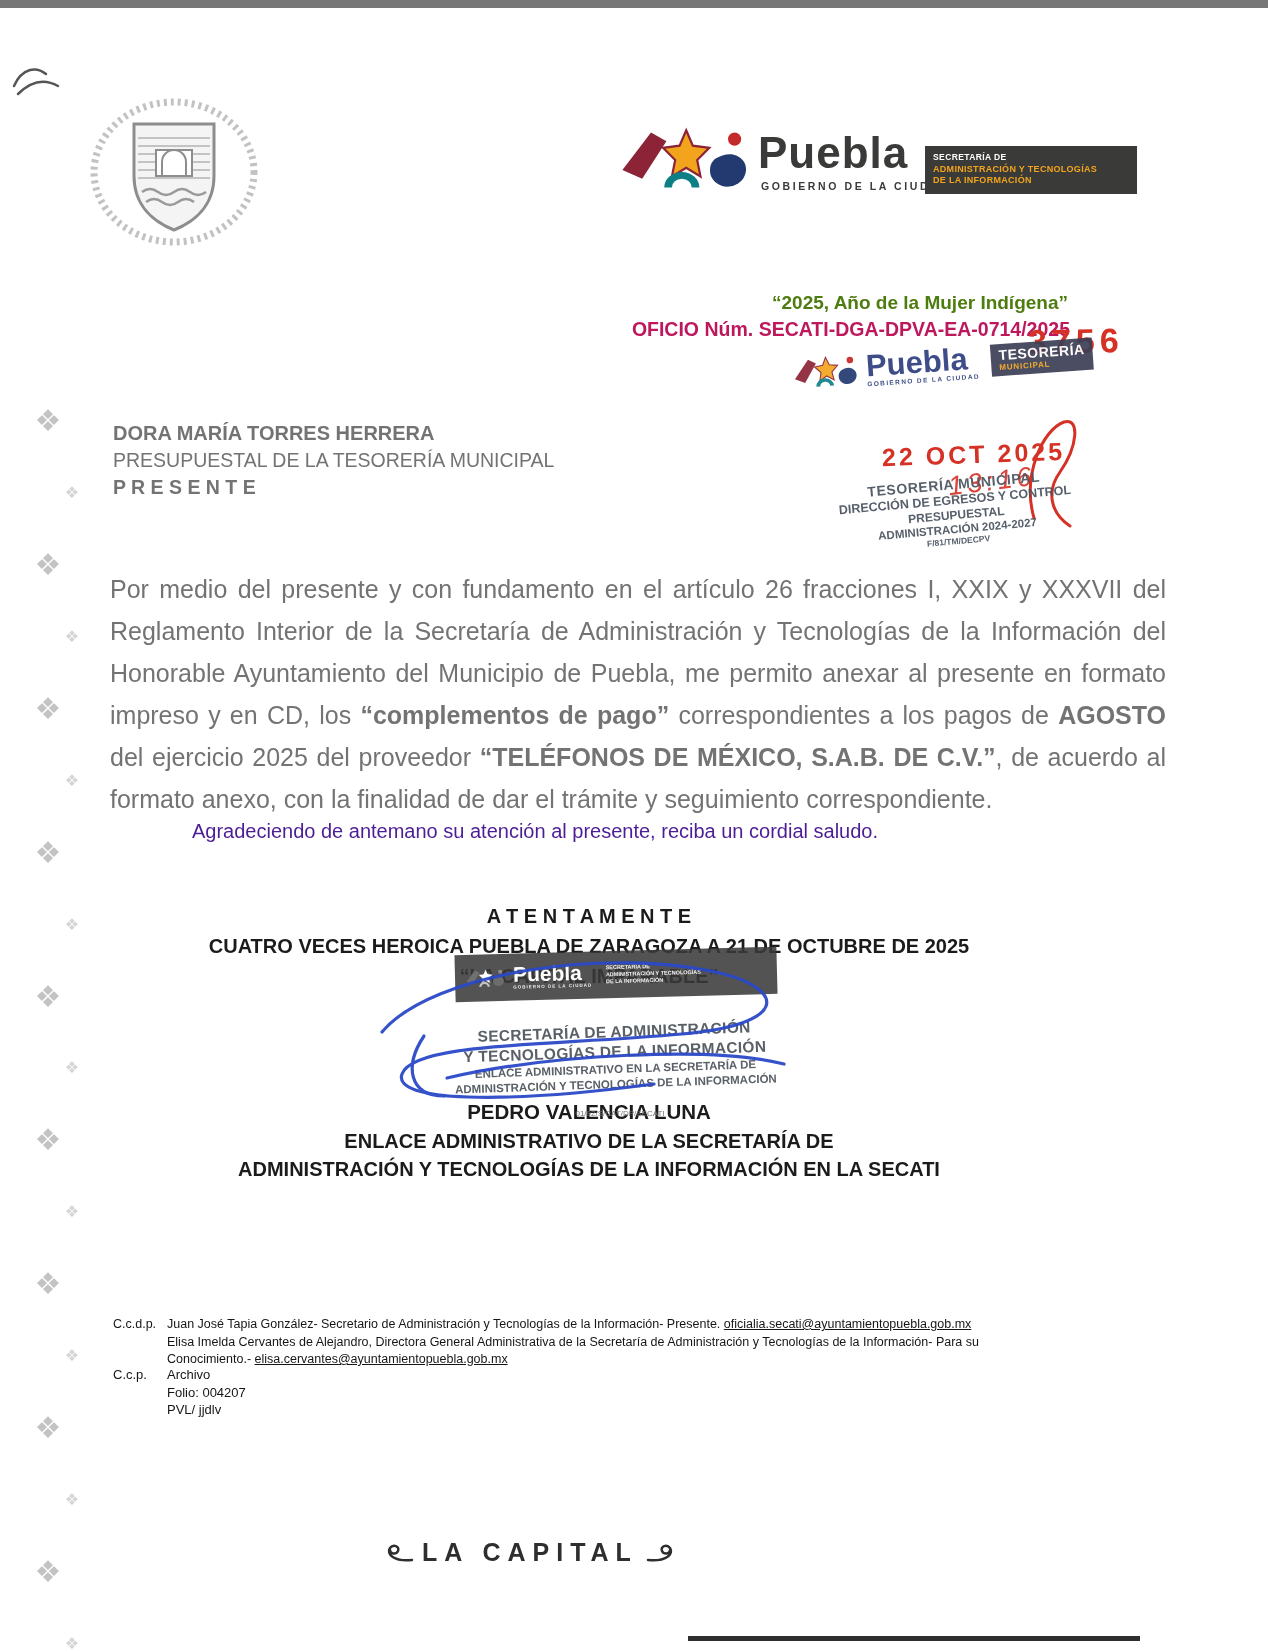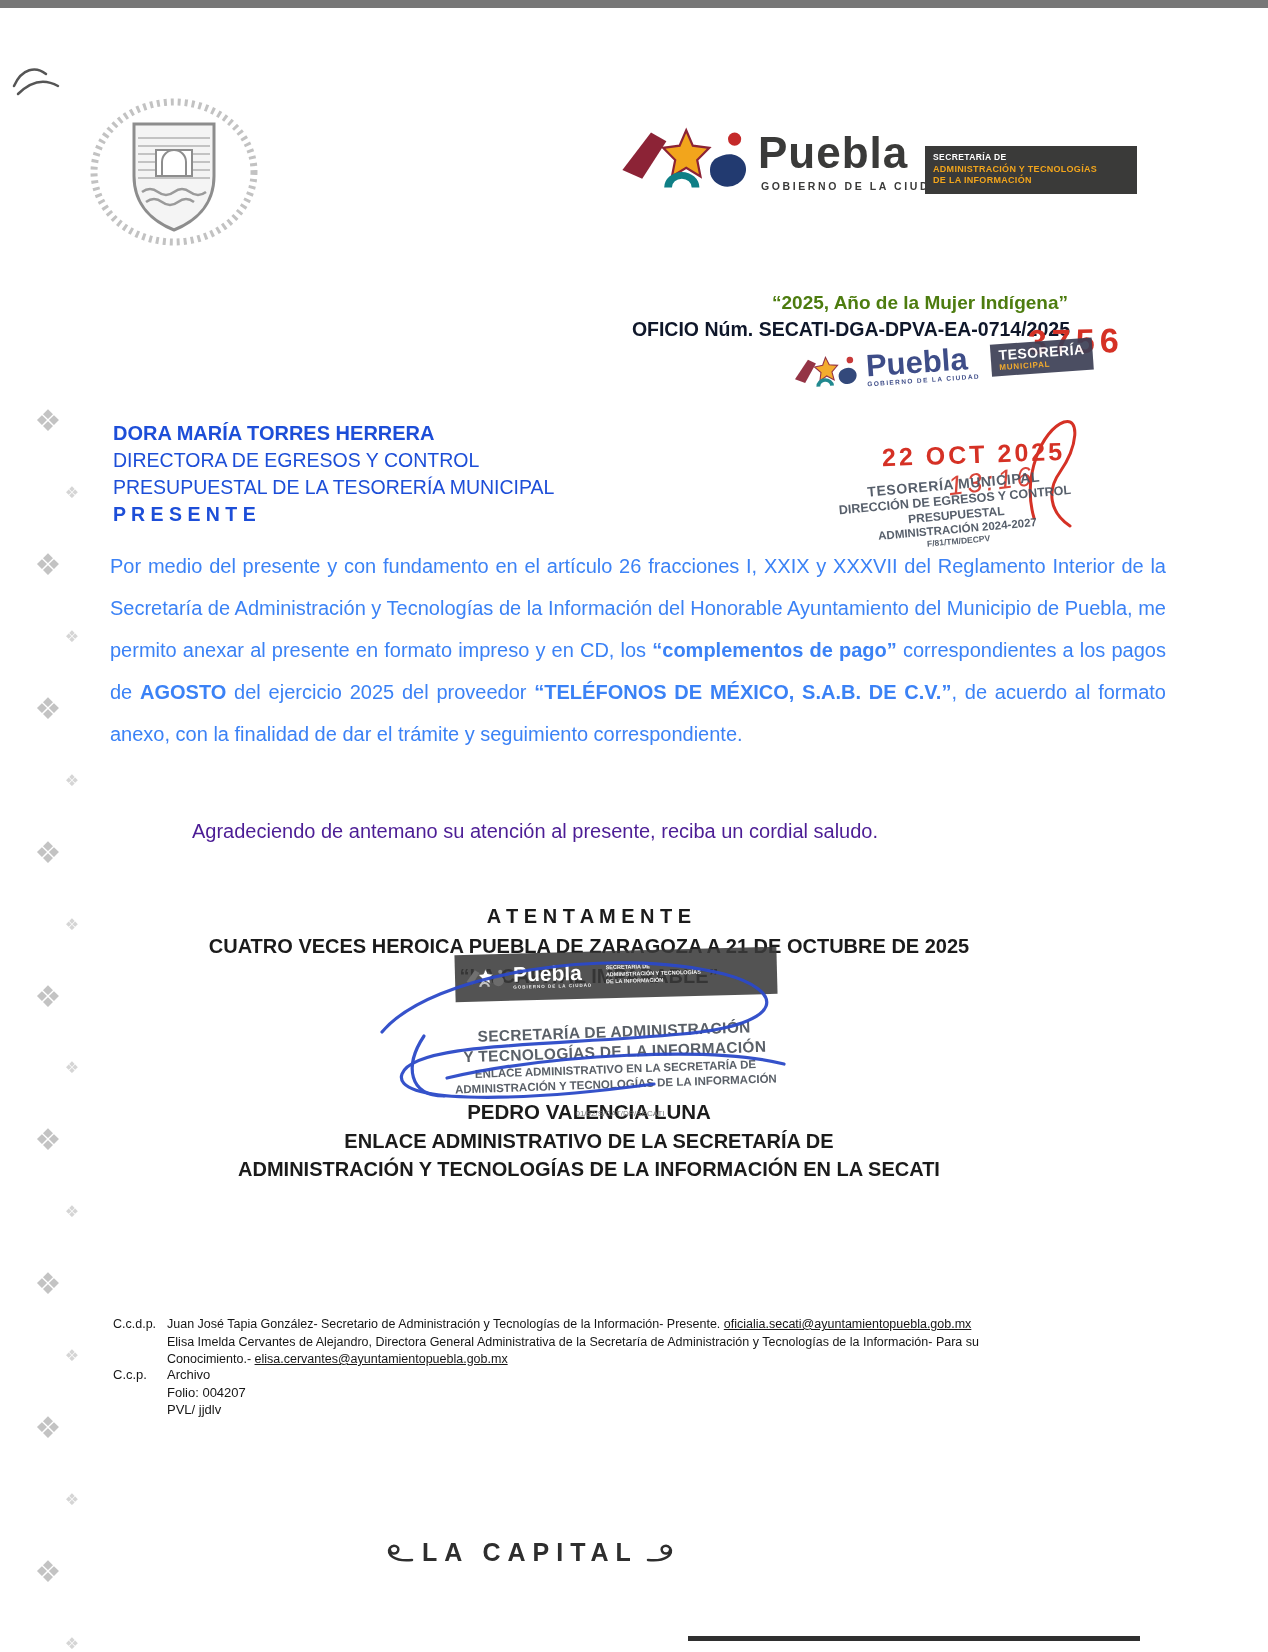--- a/index.html
+++ b/index.html
@@ -29,21 +29,21 @@
   
   .hdr{position:absolute;left:618px;top:102px;width:540px;height:100px;}
   .hdr .brand{position:absolute;left:140px;top:18px;font-size:44px;font-weight:bold;color:var(--brand-dark,#3a3a39);letter-spacing:1px;}
   .hdr .gov{position:absolute;left:143px;top:70px;font-size:10.5px;font-weight:bold;letter-spacing:2.6px;color:var(--brand-dark,#3a3a39);}
   .dept-box{position:absolute;left:307px;top:36px;width:212px;height:48px;background:var(--brand-dark,#3a3a39);padding:6px 8px;}
   .dept-box div{line-height:11.5px;white-space:nowrap;}
   .dept-l1{color:#ffffff;font-size:8.5px;font-weight:bold;letter-spacing:.4px;}
   .dept-l2,.dept-l3{color:var(--accent-orange,#f2a51c);font-size:9px;font-weight:bold;letter-spacing:.3px;}
 
   .quote{position:absolute;right:200px;top:284px;font-size:19px;font-weight:bold;color:#4d7c0f;}
-  .oficio{position:absolute;right:198px;top:310px;font-size:19.5px;font-weight:bold;color:#0f172a;}
+  .oficio{position:absolute;right:198px;top:310px;font-size:19.5px;font-weight:bold;color:#be185d;}
   .red-folio{position:absolute;left:1028px;top:314px;font-size:34px;font-weight:600;color:var(--stamp-red,#d53125);letter-spacing:5px;transform:rotate(-1deg);}
 
   
   .tstamp{position:absolute;left:792px;top:336px;width:360px;display:flex;align-items:center;gap:8px;transform:rotate(-4deg);opacity:.92;}
   .tstamp .tbrand{font-size:31px;font-weight:bold;color:#2e3e7e;line-height:28px;}
   .tstamp .tgov{font-size:6.5px;font-weight:bold;letter-spacing:1.4px;color:#2e3e7e;}
   .tbox{background:#3c3f55;padding:4px 8px;margin-left:4px;}
   .tbox .t1{color:#fff;font-size:14px;font-weight:bold;letter-spacing:.5px;line-height:15px;}
   .tbox .t2{color:var(--accent-orange,#f2a51c);font-size:8px;font-weight:bold;letter-spacing:.8px;line-height:9px;}
 
@@ -51,25 +51,25 @@
   .time-hand{position:absolute;left:948px;top:458px;font-size:27px;color:var(--stamp-red,#d53125);transform:rotate(-7deg);font-style:italic;letter-spacing:4px;opacity:.9;}
   .red-flourish{position:absolute;left:1018px;top:406px;}
 
   .ostamp{position:absolute;left:806px;top:468px;width:300px;text-align:center;color:var(--stamp-slate,#49525f);transform:rotate(-5deg);opacity:.92;}
   .ostamp .o1{font-size:14px;font-weight:bold;letter-spacing:.6px;line-height:17px;}
   .ostamp .o2{font-size:12.5px;font-weight:bold;line-height:15px;}
   .ostamp .o3{font-size:12px;font-weight:bold;line-height:14px;}
   .ostamp .o4{font-size:11.5px;font-weight:bold;line-height:14px;}
   .ostamp .o5{font-size:8.5px;font-weight:bold;line-height:11px;}
 
-  .recipient{position:absolute;left:113px;top:412px;font-size:19.5px;line-height:27px;color:#1d4ed8;}
+  .recipient{position:absolute;left:113px;top:412px;font-size:19.5px;line-height:27px;color:#737373;}
   .recipient .rname{font-weight:bold;font-size:20px;}
   .recipient .rpresent{font-weight:bold;}
 
-  .body-text{position:absolute;left:110px;top:537px;width:1056px;font-size:20px;line-height:42px;text-align:justify;color:#3b82f6;}
+  .body-text{position:absolute;left:110px;top:560px;width:1056px;font-size:25px;line-height:42px;text-align:justify;color:#737373;}
   .body-text .b{font-weight:bold;}
   .p2{position:absolute;left:128px;top:812px;width:1056px;font-size:20px;color:#4c1d95;text-indent:64px;}
 
   .center-line{position:absolute;left:64px;width:1050px;text-align:center;font-weight:bold;font-size:20px;color:#1b1b1b;}
   .atent{top:897px;}
   .citydate{top:927px;}
   .motto{top:957px;z-index:1;}
 
   .sig-bar{position:absolute;left:455px;top:943px;width:322px;height:47px;background:rgba(58,58,57,.87);display:flex;align-items:center;gap:8px;padding:0 10px;transform:rotate(-1.5deg);z-index:2;}
   .sig-bar .sb-brand{color:#fff;font-weight:bold;font-size:21px;line-height:20px;}
@@ -187,21 +187,20 @@
   <div class="ostamp">
     <div class="o1">TESORERÍA MUNICIPAL</div>
     <div class="o2">DIRECCIÓN DE EGRESOS Y CONTROL</div>
     <div class="o3">PRESUPUESTAL</div>
     <div class="o4">ADMINISTRACIÓN 2024-2027</div>
     <div class="o5">F/81/TM/DECPV</div>
   </div>
 
   <div class="recipient">
     <div class="rname">DORA MARÍA TORRES HERRERA</div>
-    <div>DIRECTORA DE EGRESOS Y CONTROL</div>
     <div>PRESUPUESTAL DE LA TESORERÍA MUNICIPAL</div>
     <div class="rpresent">P R E S E N T E</div>
   </div>
 
   <p class="body-text"><span>Por medio del presente y con fundamento en el artículo 26 fracciones I, XXIX y XXXVII del Reglamento Interior de la Secretaría de Administración y Tecnologías de la Información del Honorable Ayuntamiento del Municipio de Puebla, me permito anexar al presente en formato impreso y en CD, los </span><span class="b">“complementos de pago”</span><span> correspondientes a los pagos de </span><span class="b">AGOSTO</span><span> del ejercicio 2025 del proveedor </span><span class="b">“TELÉFONOS DE MÉXICO, S.A.B. DE C.V.”</span><span>, de acuerdo al formato anexo, con la finalidad de dar el trámite y seguimiento correspondiente.</span></p>
   <p class="p2">Agradeciendo de antemano su atención al presente, reciba un cordial saludo.</p>
 
   <div class="center-line atent">A T E N T A M E N T E</div>
   <div class="center-line citydate">CUATRO VECES HEROICA PUEBLA DE ZARAGOZA A 21 DE OCTUBRE DE 2025</div>
   <div class="center-line motto">“LA CAPITAL IMPARABLE”</div>

